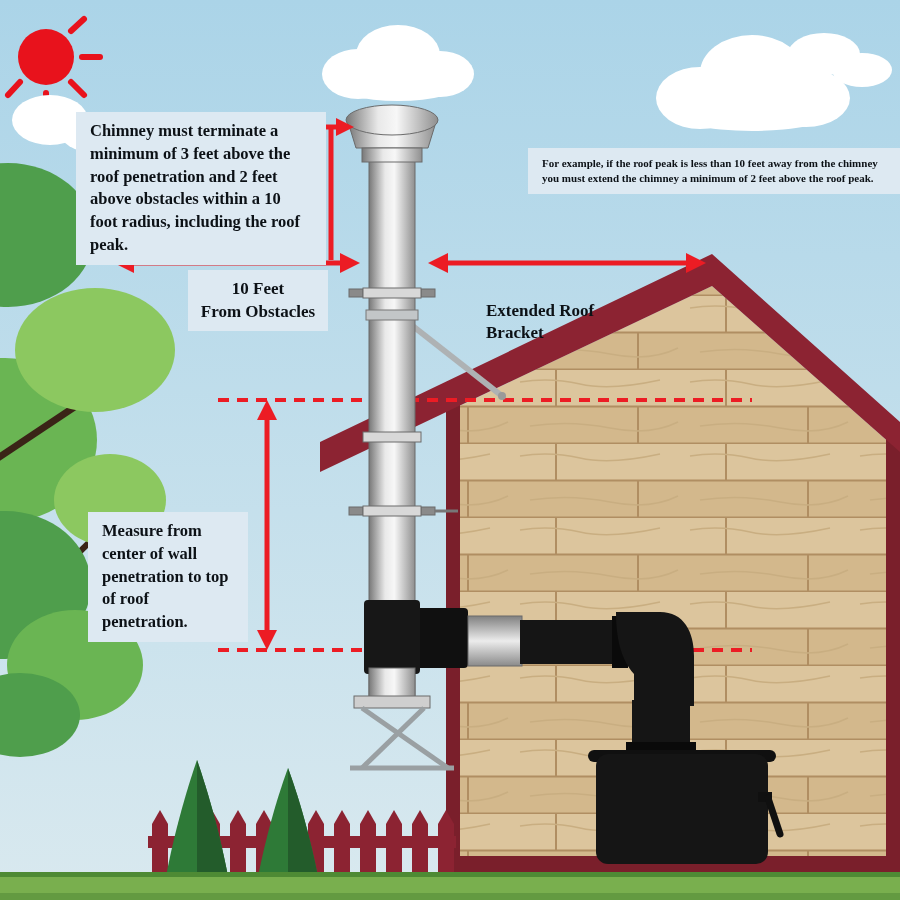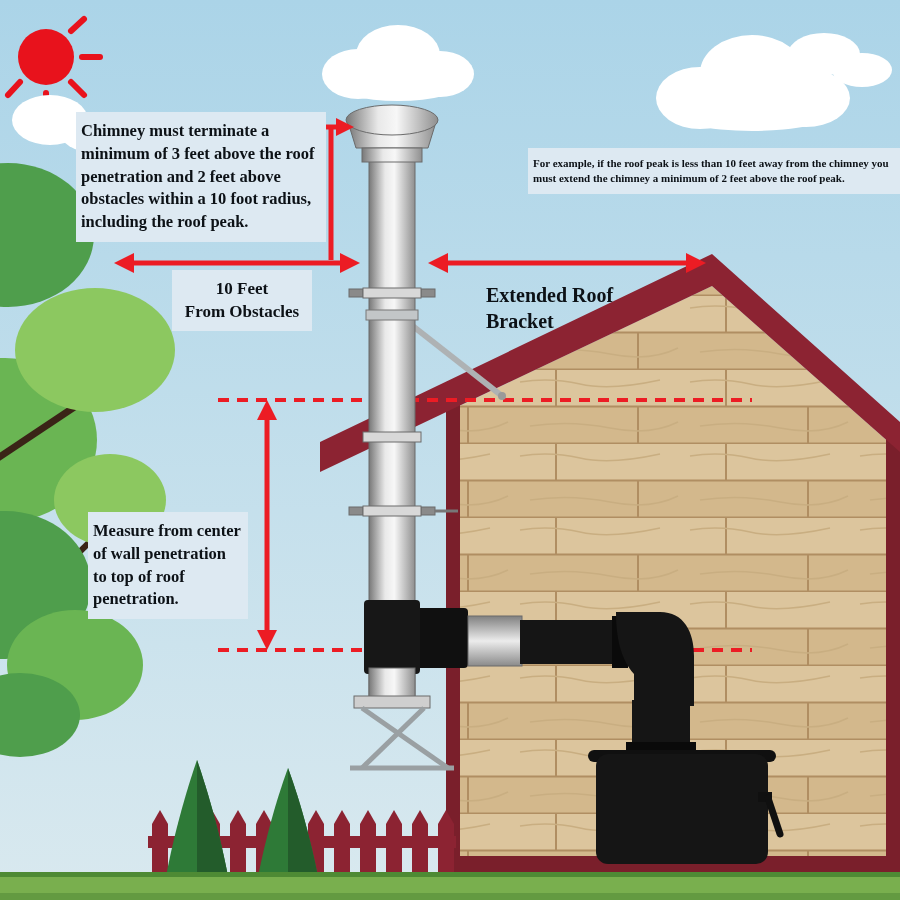--- a/index.html
+++ b/index.html
@@ -7,35 +7,35 @@
     position:relative;width:900px;height:900px;overflow:hidden;
     font-family:"Liberation Serif","DejaVu Serif",serif;
   }
   .scene{position:absolute;left:0;top:0;}
   .callout{
     position:absolute;
     background:var(--callout_bg,#dde9f2);
     color:var(--text_dark,#0c1116);
     font-weight:bold;
     line-height:1.38;
-    padding:8px 5px;
+    padding:8px 14px;
     box-sizing:border-box;
   }
   .plain-label{
     position:absolute;
     color:var(--text_dark,#0c1116);
     font-weight:bold;
     line-height:1.3;
     white-space:pre-line;
   }
   .pre{white-space:pre-line;text-align:center;}
   #callout-terminate{left:76px;top:112px;width:250px;font-size:16.5px;}
   #callout-example{left:484px;top:148px;width:376px;font-size:11px;margin-left:44px;}
-  #callout-tenfeet{left:172px;top:270px;width:140px;font-size:17px;padding:7px 4px;}
-  #label-bracket{left:486px;top:282px;width:150px;font-size:20px;}
+  #callout-tenfeet{left:188px;top:270px;width:140px;font-size:17px;padding:7px 4px;}
+  #label-bracket{left:486px;top:300px;width:150px;font-size:17px;}
   #callout-measure{left:88px;top:512px;width:160px;font-size:16.5px;}
 </style>
 </head>
 <body>
 
 <div class="canvas">
 
 <svg class="scene" width="900" height="900" viewBox="0 0 900 900">
   <defs>
     <linearGradient id="sky" x1="0" y1="0" x2="0" y2="1">

